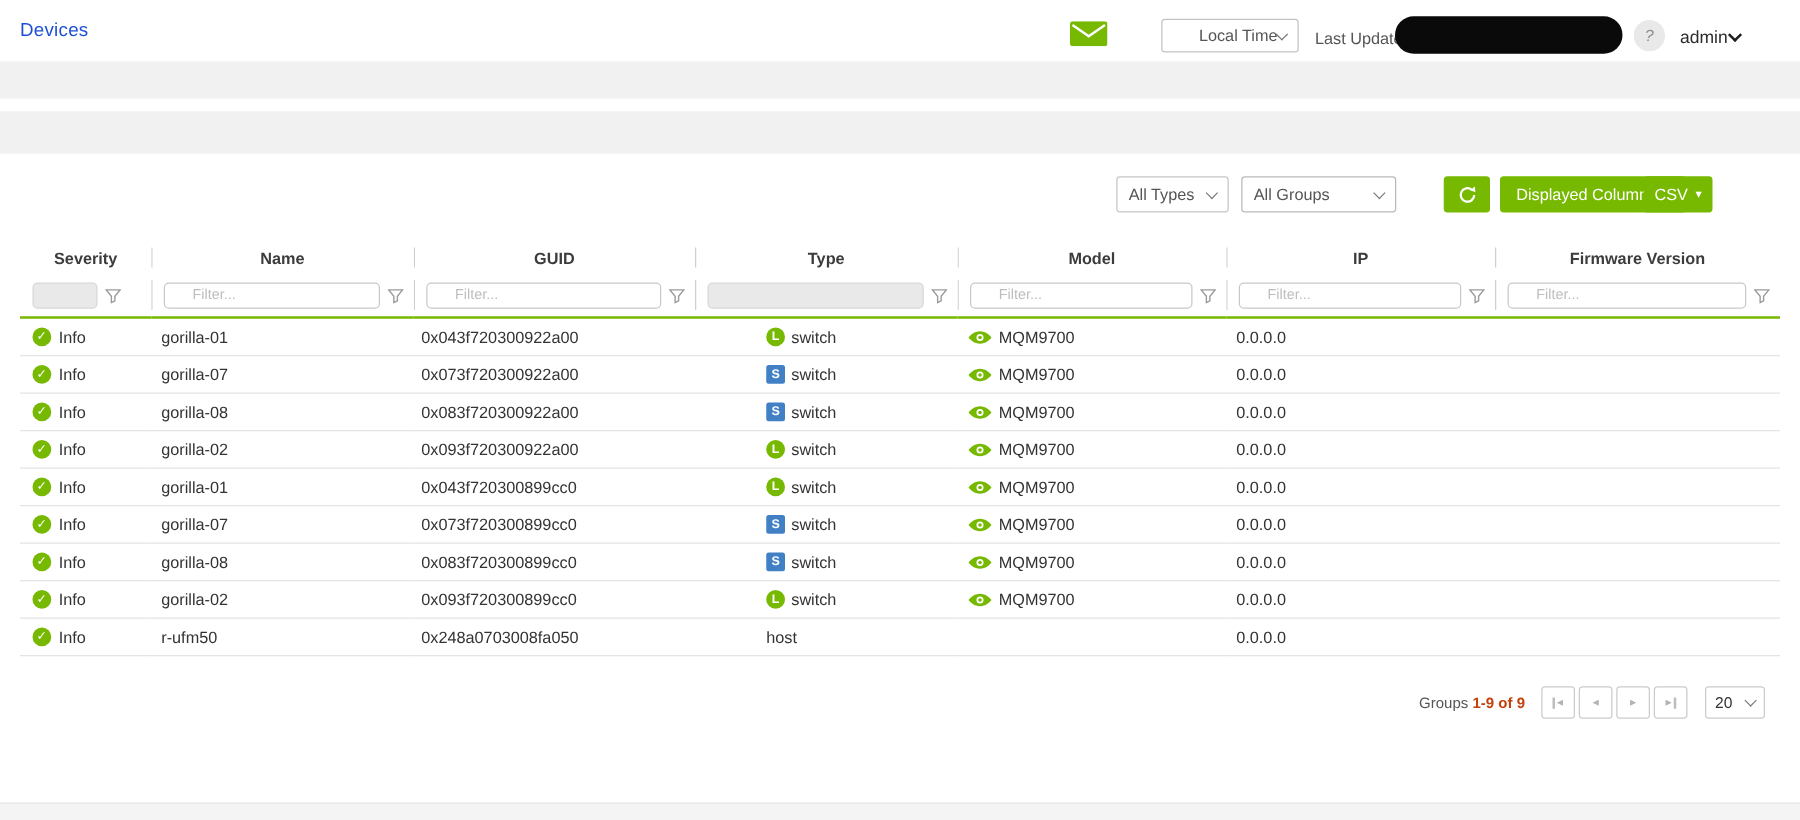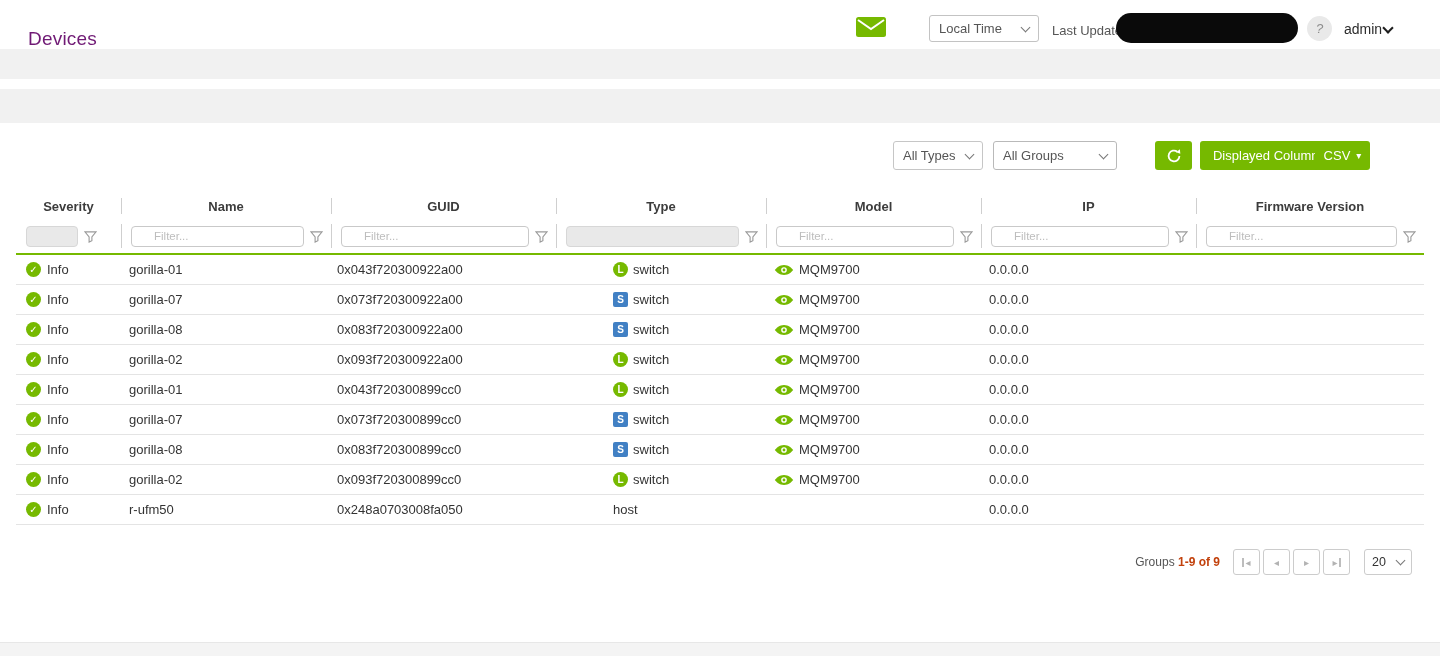--- a/index.html
+++ b/index.html
@@ -6,28 +6,28 @@
   body{
     width:1440px;height:656px;overflow:hidden;
     font-family:"Liberation Sans","DejaVu Sans",sans-serif;
     color:#333;font-size:13px;
     -webkit-font-smoothing:antialiased;
   }
   .app{position:relative;width:1440px;height:656px;background:#fff;}
 
   
   .page-title{
-    position:absolute;left:16px;top:16px;margin:12px;
-    font-size:19px;font-weight:400;color:#701a75;letter-spacing:.2px;
+    position:absolute;left:16px;top:16px;margin:0;
+    font-size:15px;font-weight:400;color:#1d4ed8;letter-spacing:.2px;
   }
   .mail-btn{position:absolute;left:856px;top:17px;width:30px;height:20px;cursor:pointer;}
   .tz-select{
     position:absolute;left:929px;top:15px;width:110px;height:27px;
     border:1px solid #c3c3c3;border-radius:3px;background:#fff;
-    display:flex;align-items:center;justify-content:space-between;
+    display:flex;align-items:center;justify-content:flex-end;
     padding:0 9px;box-sizing:border-box;color:#555;font-size:13px;cursor:pointer;
   }
   .lu-label{position:absolute;left:1052px;top:23px;color:#555;font-size:13px;}
   .redaction{
     position:absolute;left:1116px;top:13px;width:182px;height:30px;
     background:var(--redaction-black,#0a0a0a);border-radius:15px;
   }
   .help-btn{
     position:absolute;left:1307px;top:16px;width:25px;height:25px;border-radius:50%;
     background:#e9e9e9;color:#8d8d8d;display:flex;align-items:center;justify-content:center;

